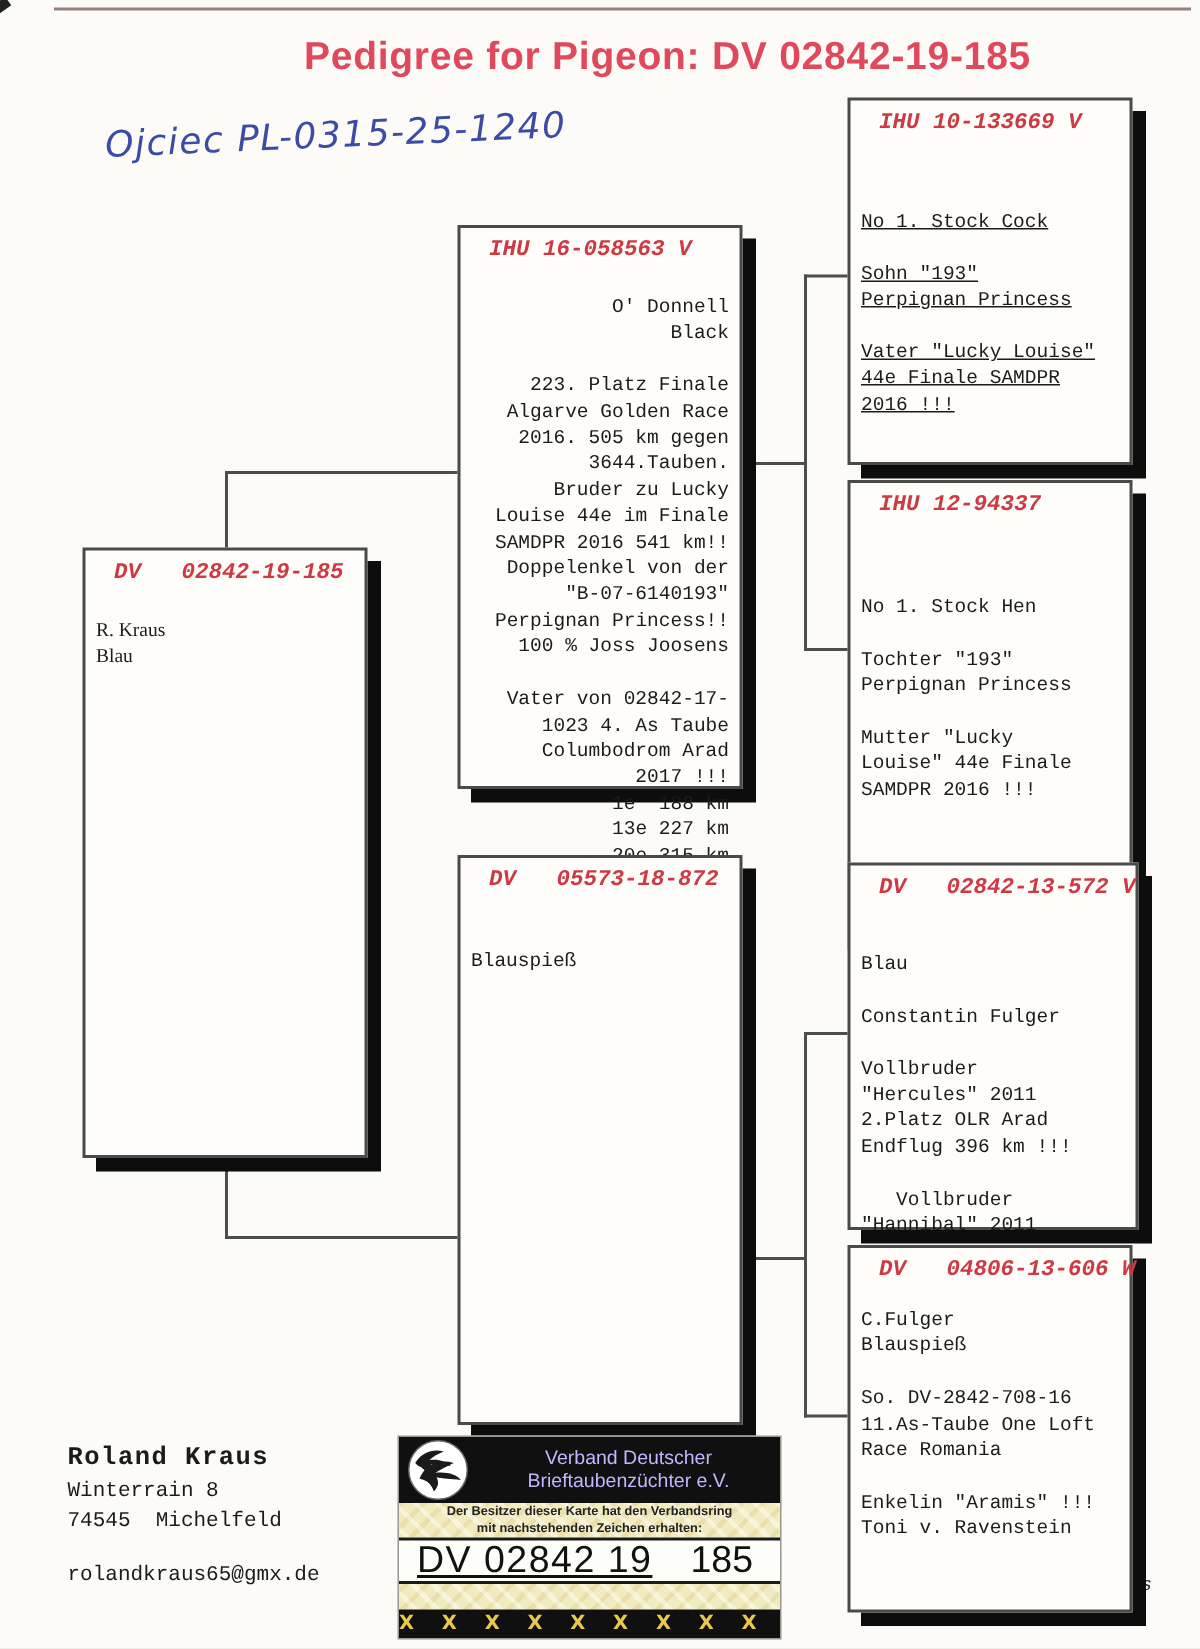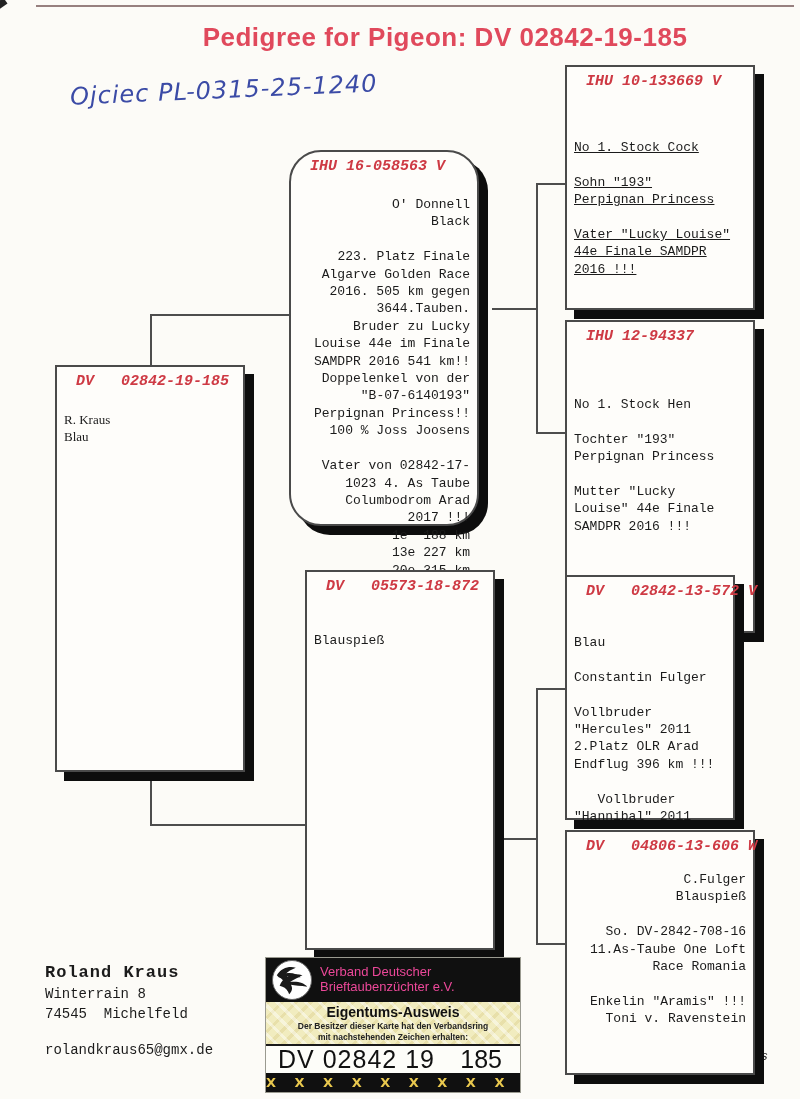--- a/index.html
+++ b/index.html
@@ -30,26 +30,26 @@
   .l8{left:536px;top:432px;width:31px;height:2px;}
   .l9{left:492px;top:838px;width:46px;height:2px;}
   .l10{left:536px;top:688px;width:2px;height:257px;}
   .l11{left:536px;top:688px;width:31px;height:2px;}
   .l12{left:536px;top:943px;width:31px;height:2px;}
 
   
   .pbox{position:absolute;background:#fefdfa;border:2px solid #4a4a4a;
     box-shadow:9px 9px 0 #0d0d0d;z-index:1;box-sizing:border-box;}
   .subject{left:55px; top:365px; width:190px; height:407px;}
-  .sire   {left:289px;top:150px; width:190px; height:376px;border-radius:32px;}
+  .sire   {left:305px;top:150px; width:190px; height:376px;}
   .dam    {left:305px;top:570px; width:190px; height:380px;}
   .gp1    {left:565px;top:65px;  width:190px; height:245px;}
   .gp2    {left:565px;top:320px; width:190px; height:313px;}
-  .gp3    {left:565px;top:575px; width:170px; height:245px;}
-  .gp4    {left:565px;top:830px; width:190px; height:245px;text-align:right;}
+  .gp3    {left:565px;top:575px; width:194px; height:245px;}
+  .gp4    {left:565px;top:830px; width:190px; height:245px;}
 
   .ring{font:italic bold 15px/19px "Liberation Mono","DejaVu Sans Mono",monospace;
     color:#ce3a44;padding:5px 7px 0 7px;white-space:pre;margin-left:12px;}
   .pbody{font:13px/17.4px "Liberation Mono","DejaVu Sans Mono",monospace;
     color:#1b1b1b;white-space:pre;padding:0 7px;}
   .subject .pbody{padding-top:20px;font-family:Liberation Serif, serif;}
   .sire .pbody{padding-top:20px;text-align:right;}
   .dam .pbody{padding-top:36px;}
   .gp1 .pbody{padding-top:48px;text-decoration:underline;}
   .gp2 .pbody{padding-top:50px;}
@@ -67,26 +67,26 @@
 
   
   .sticker{position:absolute;left:265px;top:957px;width:256px;height:136px;
     background:#f1ecbf;border:1px solid #9a9a90;z-index:2;box-sizing:border-box;
     background-image:
       repeating-linear-gradient(45deg,rgba(255,255,255,.45) 0 3px,transparent 3px 10px),
       repeating-linear-gradient(-45deg,rgba(215,200,130,.35) 0 3px,transparent 3px 10px);}
   .sticker-header{position:relative;height:44px;background:#101010;}
   .logo-circle{position:absolute;left:6px;top:2px;width:40px;height:40px;border-radius:50%;
     background:#fff;border:1px solid #666;box-sizing:border-box;overflow:hidden;}
-  .org{padding:6px 2px 0 54px;color:#ec4899;font:13px/15px "Liberation Sans",sans-serif;}
+  .org{padding:6px 2px 0 54px;color:#c4b5fd;font:13px/15px "Liberation Sans",sans-serif;text-align:center;}
   .sticker-heading{text-align:center;margin-top:2px;font:bold 14px/17px "Liberation Sans",sans-serif;color:#111;}
   .sticker-sub{text-align:center;font:bold 8.5px/10.5px "Liberation Sans",sans-serif;color:#222;}
   .ringband{display:flex;align-items:center;margin-top:2px;height:31px;background:#fdfdf9;
     border-top:2px solid #1a1a1a;border-bottom:2px solid #1a1a1a;box-sizing:border-box;}
-  .ringband .rleft{font:25px "Liberation Sans",sans-serif;color:#111;padding-left:12px;letter-spacing:1px;}
+  .ringband .rleft{font:25px "Liberation Sans",sans-serif;color:#111;padding-left:12px;letter-spacing:1px;text-decoration:underline;}
   .ringband .rright{font:25px "Liberation Sans",sans-serif;color:#111;margin-left:auto;padding-right:18px;}
   .sticker-footer{position:absolute;left:0;right:0;bottom:0;height:19px;background:#101010;
     color:#e9c84e;text-align:center;font:bold 13px/19px "DejaVu Sans",sans-serif;
     letter-spacing:7px;overflow:hidden;white-space:nowrap;}
 </style>
 </head>
 <body>
 
 <div class="page">
 
@@ -208,21 +208,20 @@
         <svg viewBox="0 0 40 40" width="38" height="38" aria-hidden="true">
           <path d="M4 15 C9 7 17 5 24 7 C19 9 16 11 14 13 C20 12 26 14 29 17 C23 17 18 17 15 16 C16 19 15 22 13 25 C12 21 9 18 6 17 Z" fill="#1a1a1a"></path>
           <path d="M7 26 C11 16 21 12 31 15 C25 18 21 20 18 22 C26 21 33 23 36 27 C29 26 23 26 19 25 C21 29 20 32 17 35 C16 31 13 28 10 27 Z" fill="#1a1a1a"></path>
         </svg>
       </div>
       <div class="org">
         <div>Verband Deutscher</div>
         <div>Brieftaubenzüchter e.V.</div>
       </div>
     </div>
-    <div class="sticker-heading">Eigentums-Ausweis</div>
     <div class="sticker-sub">Der Besitzer dieser Karte hat den Verbandsring</div>
     <div class="sticker-sub">mit nachstehenden Zeichen erhalten:</div>
     <div class="ringband">
       <div class="rleft">DV 02842 19</div>
       <div class="rright">185</div>
     </div>
     <div class="sticker-footer">X X X X X X X X X X X X</div>
   </div>
 
   <div class="footer-credit">Compuclub © Roland Kraus</div>

